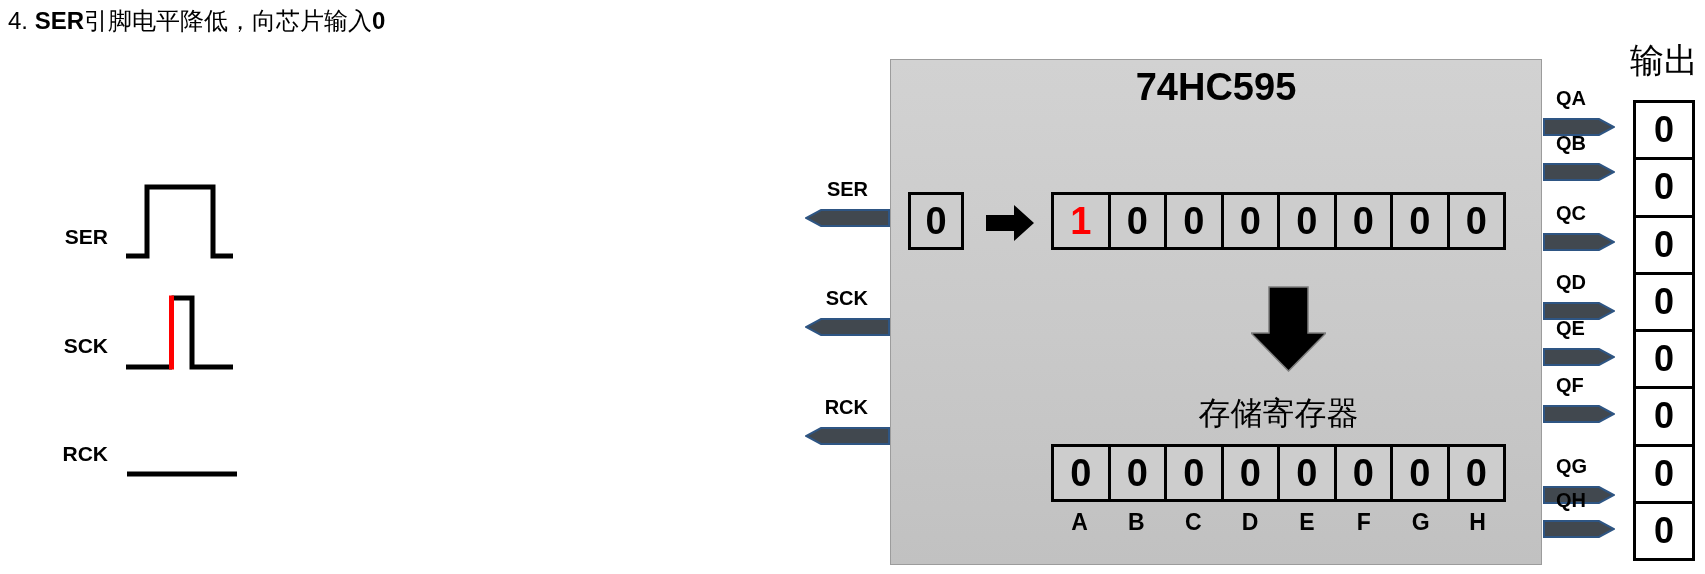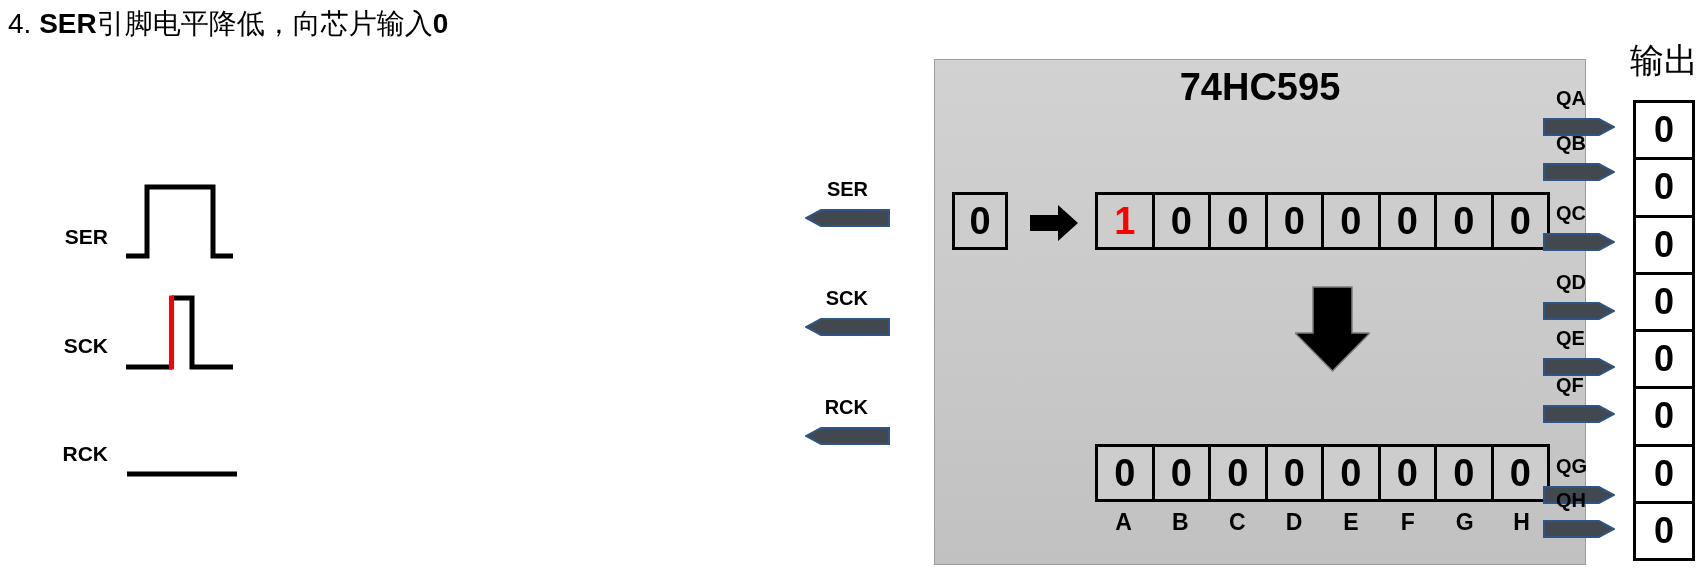--- a/index.html
+++ b/index.html
@@ -8,32 +8,32 @@
     --pin-stroke:#2e5583;
     --chip-fill:#c9c9c9;
     --cell-fill:#cdcdcd;
   }
   *{margin:0;padding:0;box-sizing:border-box;}
   html,body{width:1705px;height:574px;background:#ffffff;overflow:hidden;
     font-family:"Liberation Sans","DejaVu Sans",sans-serif;color:#000;}
   .abs{position:absolute;}
 
   
-  #header{left:8px;top:5px;font-size:28px;white-space:nowrap;}
+  #header{left:8px;top:5px;font-size:24px;white-space:nowrap;}
   #header .bold{font-weight:bold;}
 
   
   .wave-label{width:68px;text-align:right;font-size:21px;font-weight:bold;line-height:22px;}
   #waves path{fill:none;stroke:#000;stroke-width:5;}
   #waves path.red{stroke:var(--highlight);}
 
   
   #chip{left:890px;top:59px;width:652px;height:506px;
     background:linear-gradient(180deg,#d2d2d2 0%,var(--chip-fill) 55%,#c1c1c1 100%);
-    border:1px solid #9c9c9c;margin-left:44px;}
+    border:1px solid #9c9c9c;}
   #chip-title{left:0;top:6px;width:100%;text-align:center;font-size:38px;font-weight:bold;}
   .reg-label{left:160px;width:455px;text-align:center;font-size:33px;font-weight:500;}
   .reg{left:160px;width:455px;height:58px;display:flex;border:3px solid #000;background:var(--cell-fill);}
   .reg .cell{flex:1;display:flex;align-items:center;justify-content:center;
     font-size:38px;font-weight:bold;border-left:3px solid #000;}
   .reg .cell:first-child{border-left:none;}
   .reg .cell.hl{color:var(--highlight);}
   #input-cell{left:17px;top:132px;width:56px;height:58px;border:3px solid #000;
     background:var(--cell-fill);display:flex;align-items:center;justify-content:center;
     font-size:38px;font-weight:bold;}
@@ -96,20 +96,21 @@
     <div class="cell">0</div>
     <div class="cell">0</div>
     <div class="cell">0</div>
     <div class="cell">0</div>
   </div>
 
   <svg class="abs" style="left:360px;top:226px;" width="75" height="86" viewBox="0 0 75 86">
     <polygon class="black-arrow soft-edge" points="18,1 57,1 57,47 75,47 37.5,85 0,47 18,47"></polygon>
   </svg>
 
+  <div class="abs reg-label" style="top:332px;font-size:32px;">存储寄存器</div>
 
   <div class="abs reg" style="top:384px;">
     <div class="cell">0</div>
     <div class="cell">0</div>
     <div class="cell">0</div>
     <div class="cell">0</div>
     <div class="cell">0</div>
     <div class="cell">0</div>
     <div class="cell">0</div>
     <div class="cell">0</div>
@@ -163,21 +164,21 @@
   <svg class="pin-arrow" width="72" height="18" viewBox="0 0 72 18">
     <polygon points="1,1 56,1 71,9 56,17 1,17"></polygon>
   </svg>
 </div>
 <div class="abs rpin" style="top:271px;">
   <span class="pin-label">QD</span>
   <svg class="pin-arrow" width="72" height="18" viewBox="0 0 72 18">
     <polygon points="1,1 56,1 71,9 56,17 1,17"></polygon>
   </svg>
 </div>
-<div class="abs rpin" style="top:327px;">
+<div class="abs rpin" style="top:317px;">
   <span class="pin-label">QE</span>
   <svg class="pin-arrow" width="72" height="18" viewBox="0 0 72 18">
     <polygon points="1,1 56,1 71,9 56,17 1,17"></polygon>
   </svg>
 </div>
 <div class="abs rpin" style="top:374px;">
   <span class="pin-label">QF</span>
   <svg class="pin-arrow" width="72" height="18" viewBox="0 0 72 18">
     <polygon points="1,1 56,1 71,9 56,17 1,17"></polygon>
   </svg>

